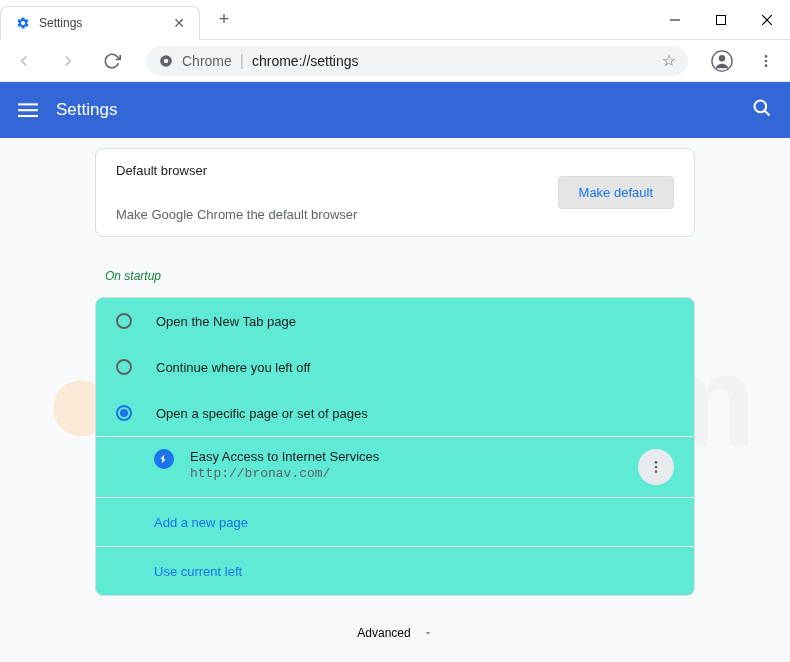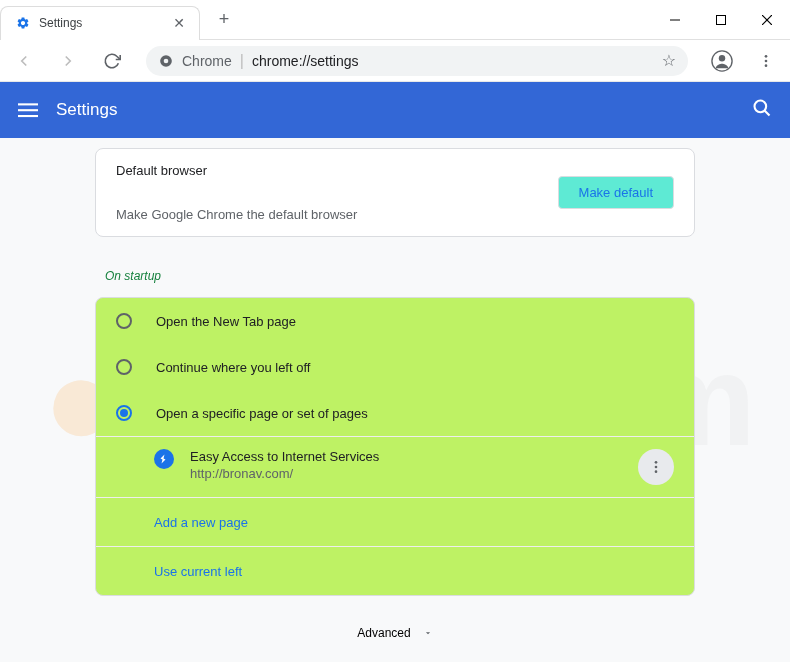--- a/index.html
+++ b/index.html
@@ -40,37 +40,37 @@
     .content-wrap::-webkit-scrollbar { width: 14px; }
     .content-wrap::-webkit-scrollbar-track { background: #f1f1f1; }
     .content-wrap::-webkit-scrollbar-thumb { background: #c1c1c1; border-radius: 7px; }
     
     .content { max-width: 600px; margin: 0 auto; padding: 10px 0 40px 0; }
     
     .card { background: #fff; border: 1px solid #dadce0; border-radius: 8px; padding: 14px 20px; margin-bottom: 22px; display: flex; align-items: center; }
     .card-text { flex: 1; }
     .card-title { font-size: 13px; color: #202124; margin-bottom: 21px; }
     .card-sub { font-size: 13px; color: #5f6368; margin-top: 29px; }
-    .make-default-btn { border: 1px solid #dadce0; background: #5eead4; color: #1a73e8; font-size: 13px; padding: 8px 20px; border-radius: 4px; cursor: pointer; }
+    .make-default-btn { border: 1px solid #dadce0; background: #e5e5e5; color: #1a73e8; font-size: 13px; padding: 8px 20px; border-radius: 4px; cursor: pointer; }
     
     .section-label { font-size: 12px; color: #15803d; padding: 10px 20px 14px 10px; font-style: italic; }
     
-    .startup-card { background: #bef264; border: 1px solid #dadce0; border-radius: 8px; overflow: hidden; }
+    .startup-card { background: #5eead4; border: 1px solid #dadce0; border-radius: 8px; overflow: hidden; }
     .radio-row { display: flex; align-items: center; padding: 15px 20px; cursor: pointer; }
     .radio-row + .radio-row { border-top: none; }
     .radio { width: 16px; height: 16px; border: 2px solid #5f6368; border-radius: 50%; margin-right: 24px; flex-shrink: 0; position: relative; }
     .radio.selected { border-color: #1a73e8; }
     .radio.selected::after { content: ''; position: absolute; top: 2px; left: 2px; width: 8px; height: 8px; background: #1a73e8; border-radius: 50%; }
     .radio-label { font-size: 13px; color: #202124; }
     
     .page-entry { display: flex; padding: 12px 20px 12px 58px; border-top: 1px solid #eee; }
     .page-favicon { width: 20px; height: 20px; background: #1a73e8; border-radius: 50%; margin-right: 16px; display: flex; align-items: center; justify-content: center; color:#fff; font-size:12px; flex-shrink:0; }
     .page-info { flex: 1; }
     .page-name { font-size: 13px; color: #202124; margin-bottom: 2px; }
-    .page-url { font-size: 13px; color: #5f6368; }
+    .page-url { font-size: 13px; color: #5f6368; font-family: Liberation Mono, monospace; }
     .page-more { width: 36px; height: 36px; background: #e8eaed; border-radius: 50%; display: flex; align-items: center; justify-content: center; cursor: pointer; color: #5f6368; }
     
     .link-row { padding: 15px 20px 15px 58px; border-top: 1px solid #eee; }
     .link-row a { color: #1a73e8; text-decoration: none; font-size: 13px; cursor: pointer; }
     
     .advanced-row { display: flex; align-items: center; justify-content: center; gap: 12px; padding: 28px 0; cursor: pointer; }
     .advanced-label { font-size: 12px; color: #000000; }
     .advanced-arrow { color: #5f6368; }
     
     

